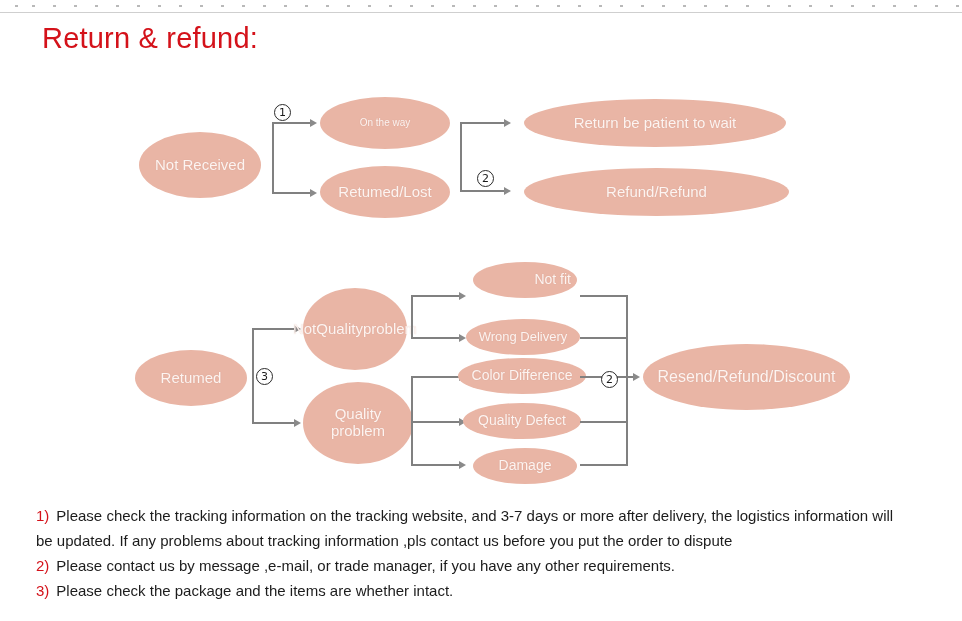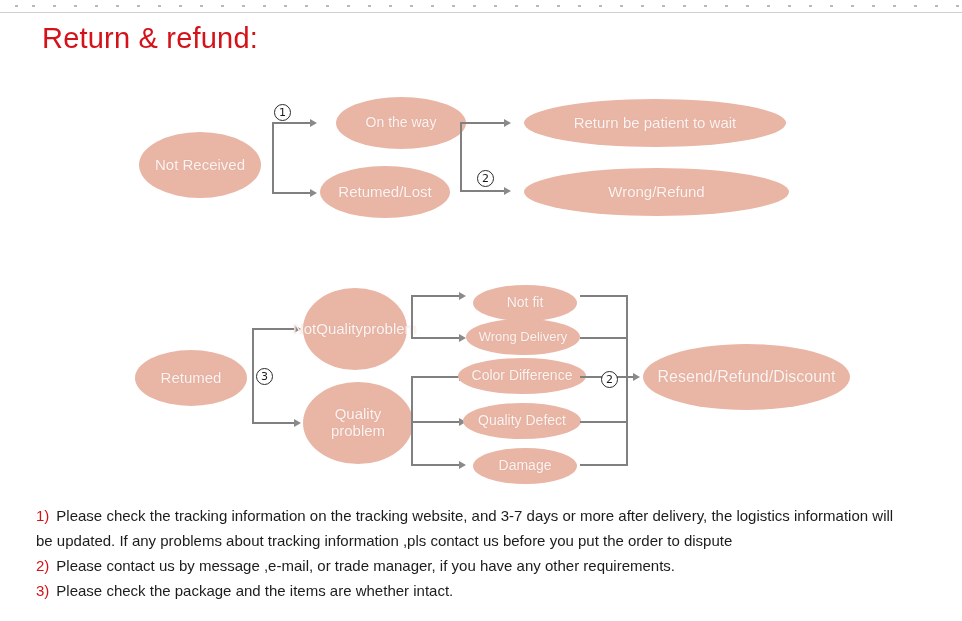--- a/index.html
+++ b/index.html
@@ -160,21 +160,21 @@
   <div class="v-line" style="left:272px; top:122px; height:72px;"></div>
   <div class="h-line" style="left:272px; top:122px; width:38px;"></div>
   <div class="arrow-head thin" style="left:310px; top:119px;"></div>
   <div class="h-line" style="left:272px; top:192px; width:38px;"></div>
   <div class="arrow-head thin" style="left:310px; top:189px;"></div>
 
   <div class="step-marker" style="left:274px; top:104px;">
     <span>1</span>
   </div>
 
-  <div class="ellipse" style="left:336px; top:97px; width:130px; height:52px; font-size:14px;">
+  <div class="ellipse" style="left:320px; top:97px; width:130px; height:52px; font-size:10px;">
     <span>On the way</span>
   </div>
 
   <div class="ellipse" style="left:320px; top:166px; width:130px; height:52px; font-size:15px;">
     <span>Retumed/Lost</span>
   </div>
 
   <div class="v-line" style="left:460px; top:122px; height:70px;"></div>
   <div class="h-line" style="left:460px; top:122px; width:44px;"></div>
   <div class="arrow-head thin" style="left:504px; top:119px;"></div>
@@ -183,21 +183,21 @@
 
   <div class="step-marker" style="left:477px; top:170px;">
     <span>2</span>
   </div>
 
   <div class="ellipse" style="left:524px; top:99px; width:262px; height:48px; font-size:15px;">
     <span>Return be patient to wait</span>
   </div>
 
   <div class="ellipse" style="left:524px; top:168px; width:265px; height:48px; font-size:15px;">
-    <span>Wrong/Refund</span>
+    <span>Refund/Refund</span>
   </div>
 
   <div class="ellipse" style="left:135px; top:350px; width:112px; height:56px; font-size:15px;">
     <span>Retumed</span>
   </div>
 
   <div class="v-line" style="left:252px; top:328px; height:96px;"></div>
   <div class="h-line" style="left:252px; top:328px; width:42px;"></div>
   <div class="arrow-head thin" style="left:294px; top:325px;"></div>
   <div class="h-line" style="left:252px; top:422px; width:42px;"></div>
@@ -225,21 +225,21 @@
   <div class="arrow-head thin" style="left:459px; top:334px;"></div>
 
   <div class="v-line" style="left:411px; top:376px; height:90px;"></div>
   <div class="h-line" style="left:411px; top:376px; width:48px;"></div>
   <div class="arrow-head thin" style="left:459px; top:373px;"></div>
   <div class="h-line" style="left:411px; top:421px; width:48px;"></div>
   <div class="arrow-head thin" style="left:459px; top:418px;"></div>
   <div class="h-line" style="left:411px; top:464px; width:48px;"></div>
   <div class="arrow-head thin" style="left:459px; top:461px;"></div>
 
-  <div class="ellipse" style="left:473px; top:285px; width:104px; height:36px; font-size:14px;">
+  <div class="ellipse" style="left:473px; top:262px; width:104px; height:36px; font-size:14px;justify-content:flex-end;">
     <span>Not fit</span>
   </div>
 
   <div class="ellipse" style="left:458px; top:358px; width:128px; height:36px; font-size:14px;">
     <span>Color Difference</span>
   </div>
 
   <div class="ellipse" style="left:466px; top:319px; width:114px; height:36px; font-size:13px;">
     <span>Wrong Delivery</span>
   </div>

